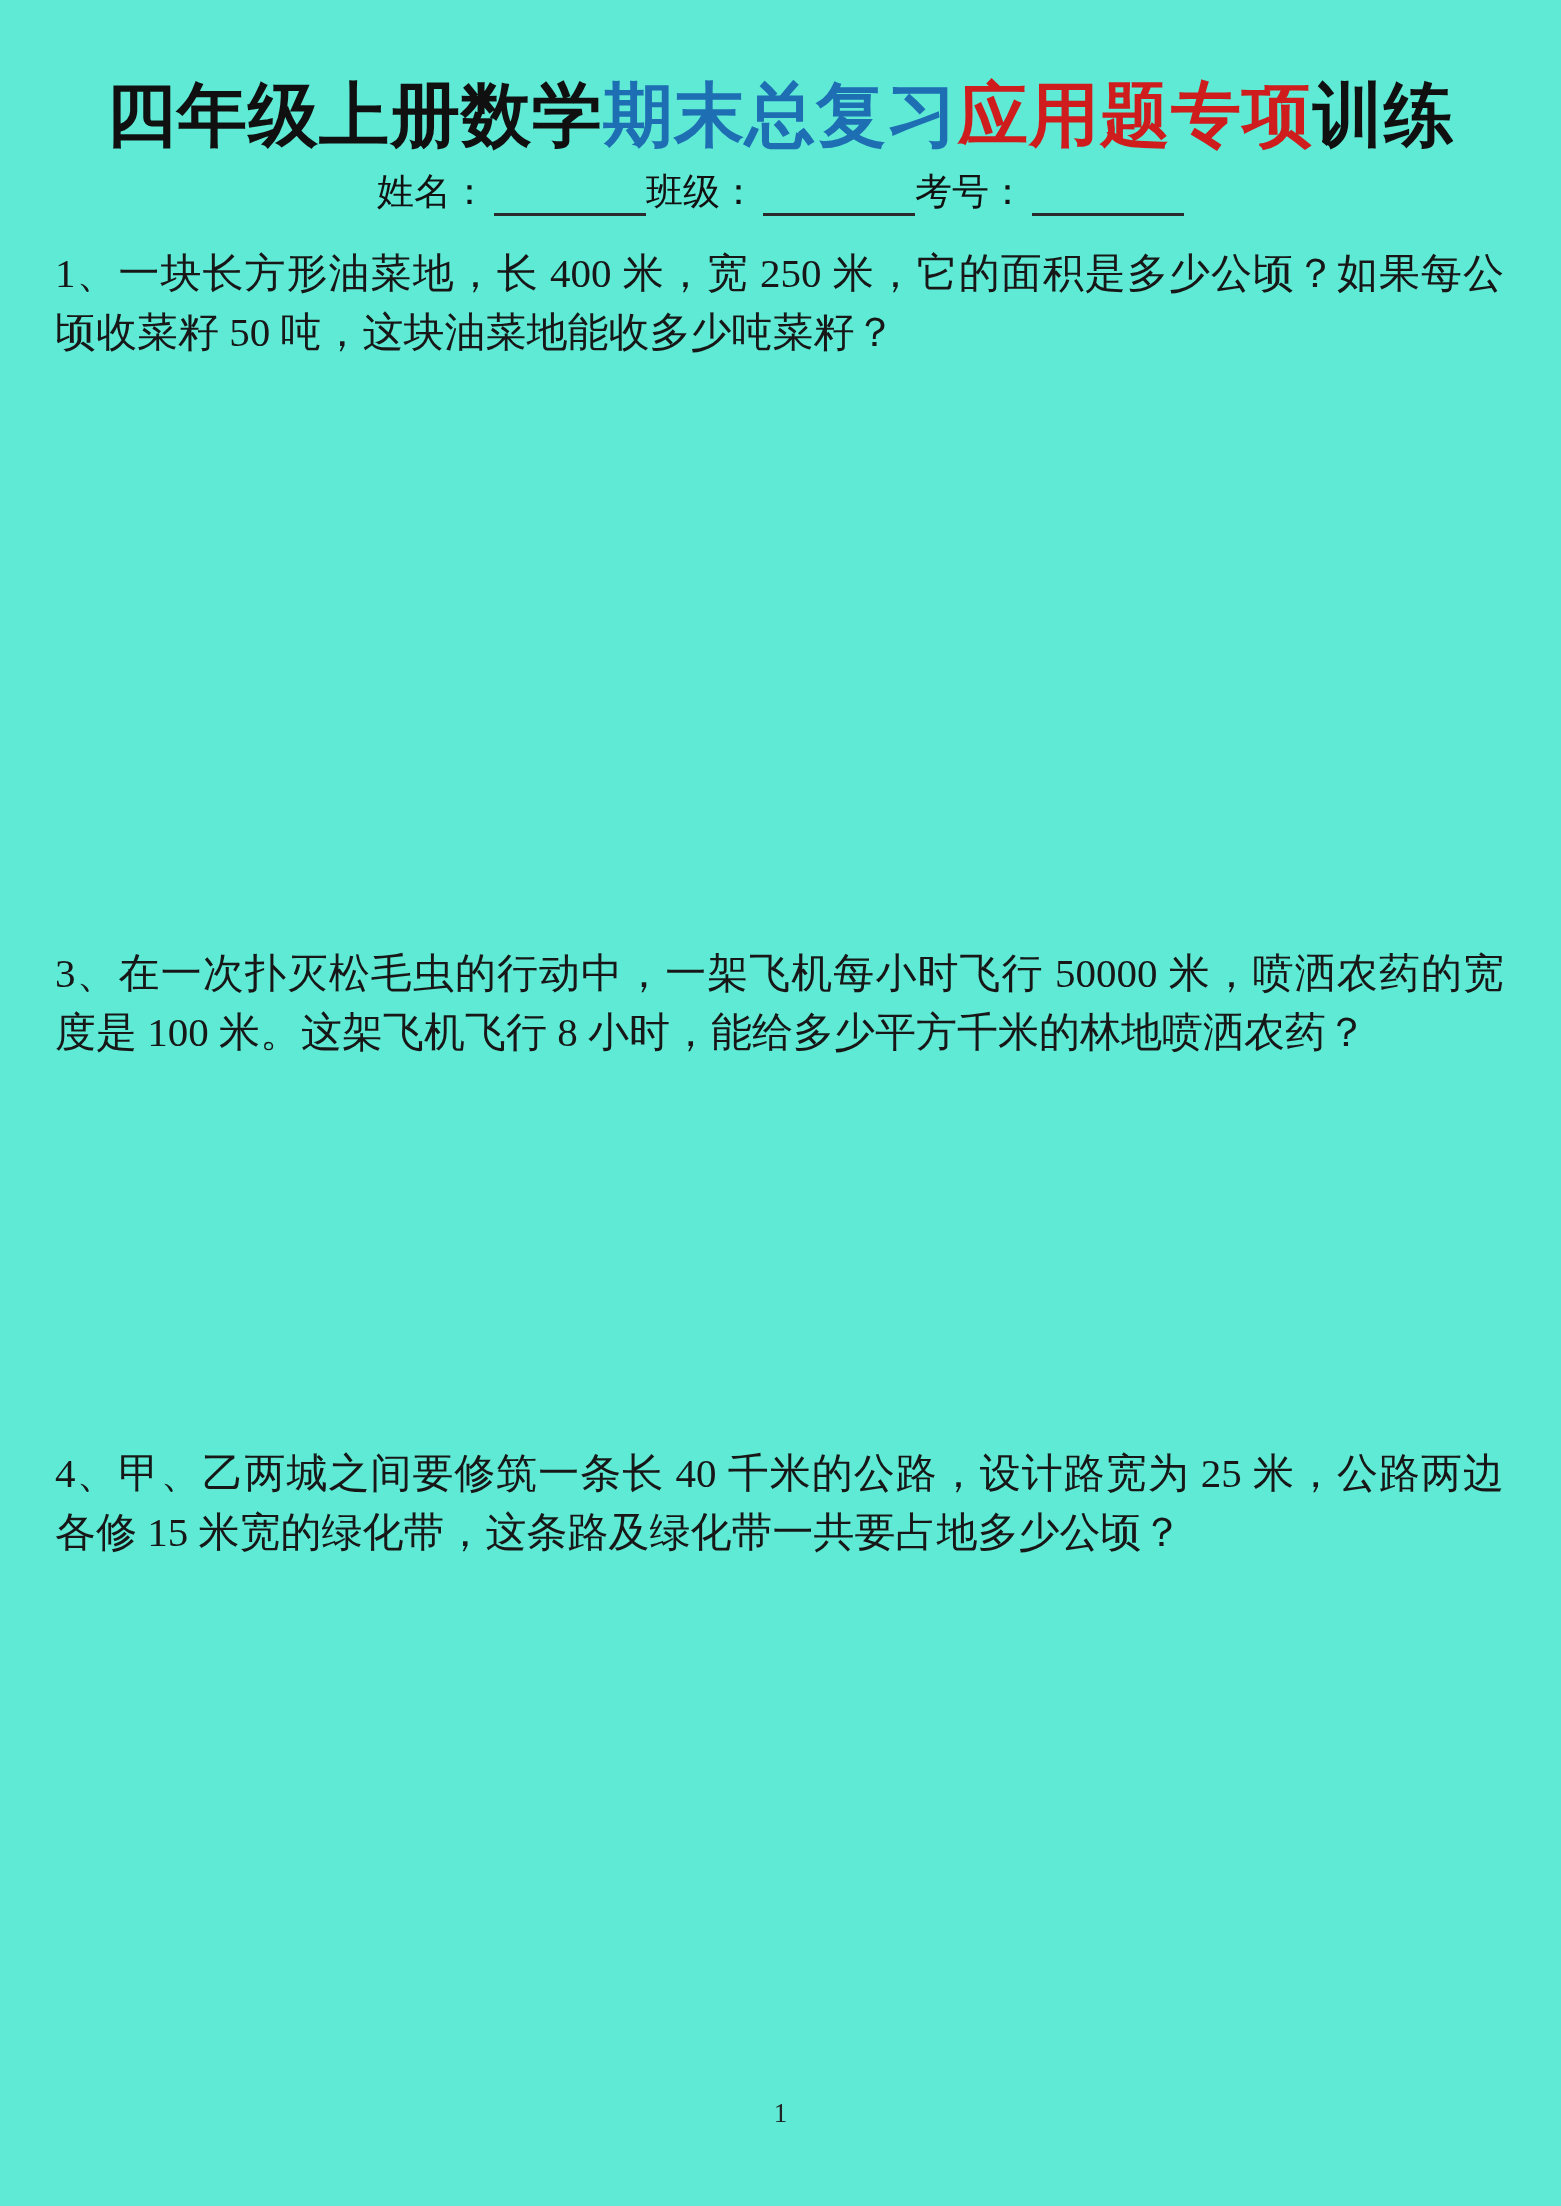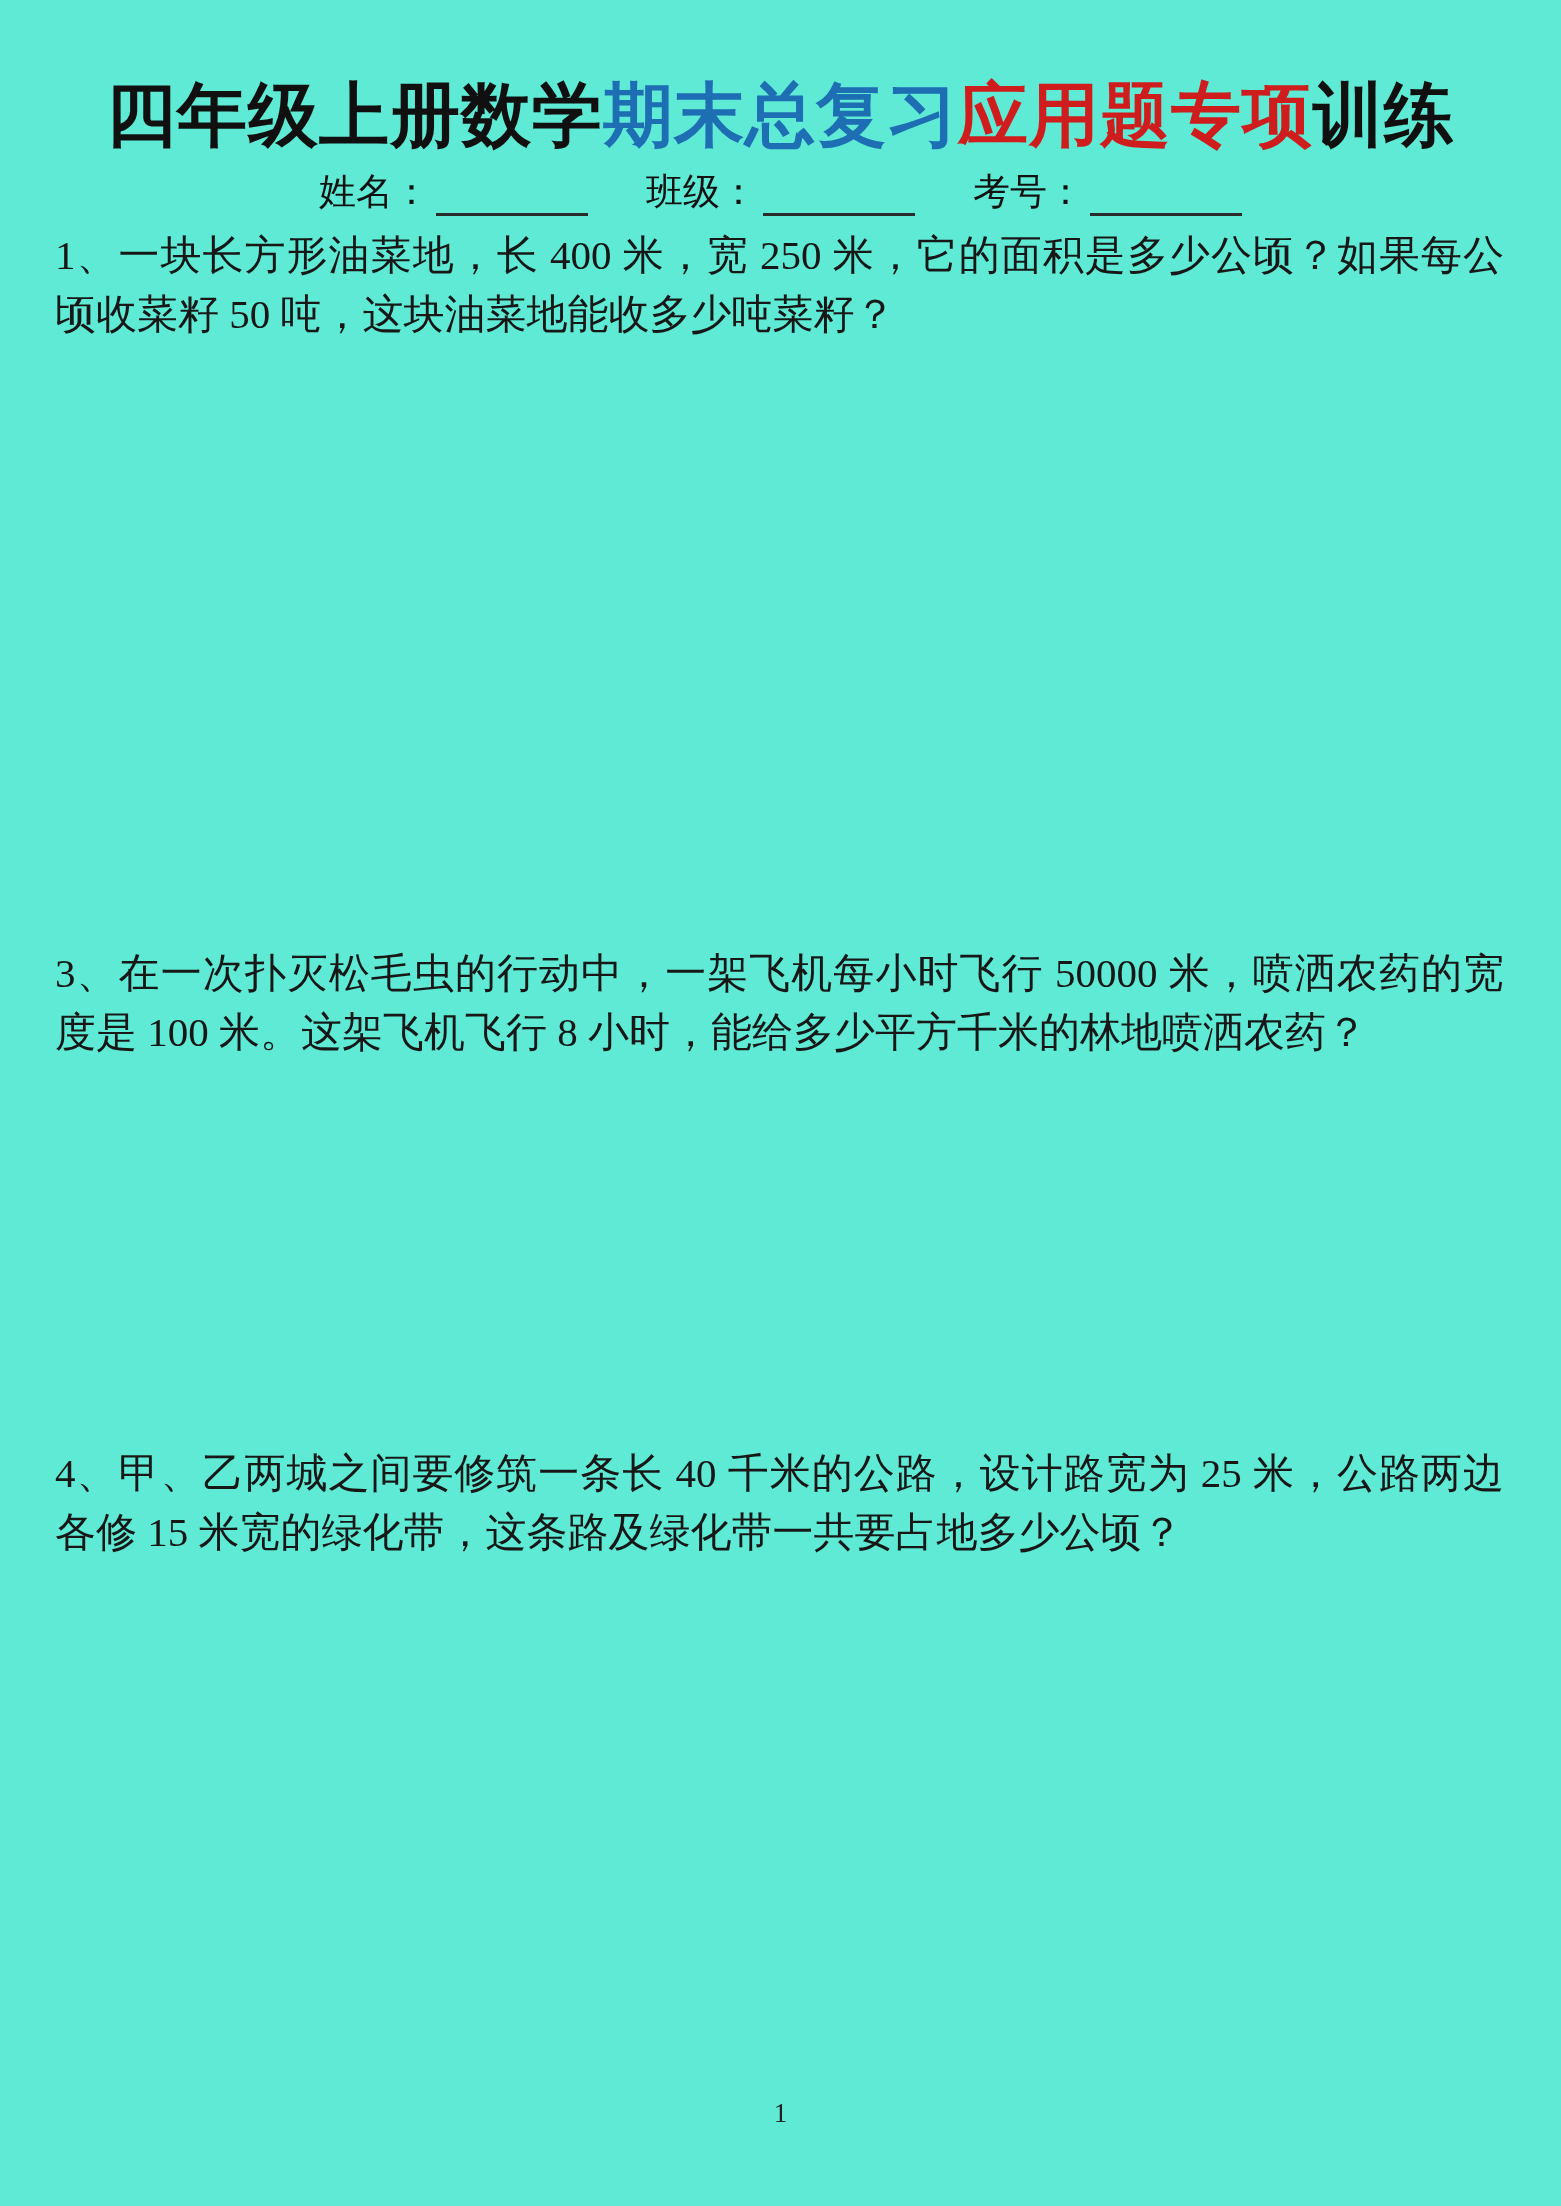--- a/index.html
+++ b/index.html
@@ -31,21 +31,20 @@
     white-space: nowrap;
   }
   .student-info {
     position: absolute;
     top: 168px;
     left: 0;
     width: 100%;
     display: flex;
     justify-content: center;
     align-items: flex-end;
-    gap: 58px;
     font-size: 37px;
     line-height: 48px;
   }
   .field {
     display: flex;
     align-items: flex-end;
   }
   .blank {
     display: inline-block;
     width: 152px;
@@ -56,21 +55,21 @@
   .problem {
     position: absolute;
     left: 55px;
     right: 57px;
     font-size: 41px;
     line-height: 59px;
     text-align: justify;
     text-justify: inter-ideograph;
     color: #171717;
   }
-  .p1 { top: 226px; }
+  .p1 { top: 244px; }
   .p2 { top: 578px; }
   .p3 { top: 944px; }
   .p4 { top: 1444px; }
   .p5 { top: 1740px; }
   .page-number {
     position: absolute;
     top: 2098px;
     left: 0;
     width: 100%;
     text-align: center;

